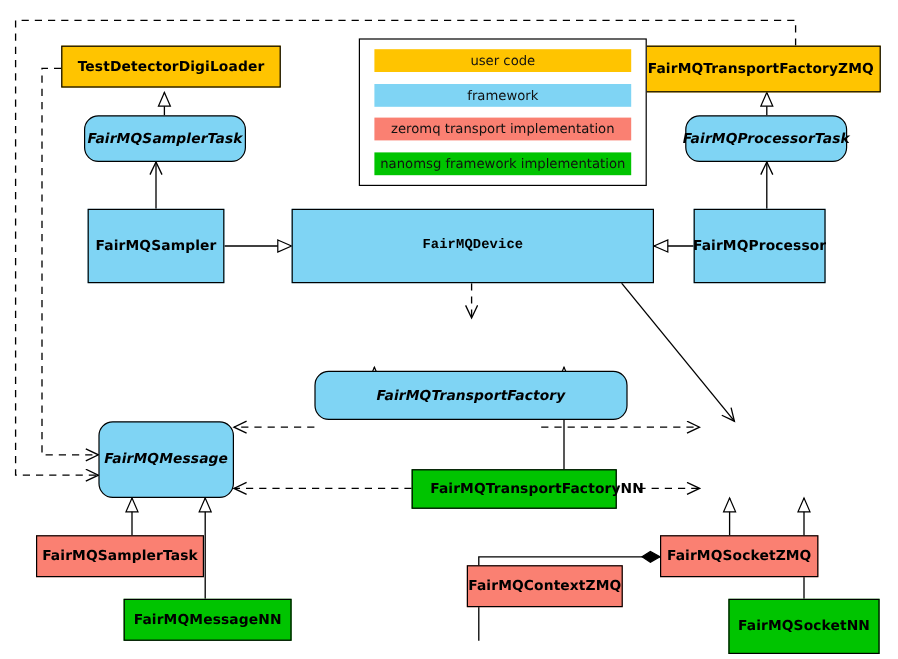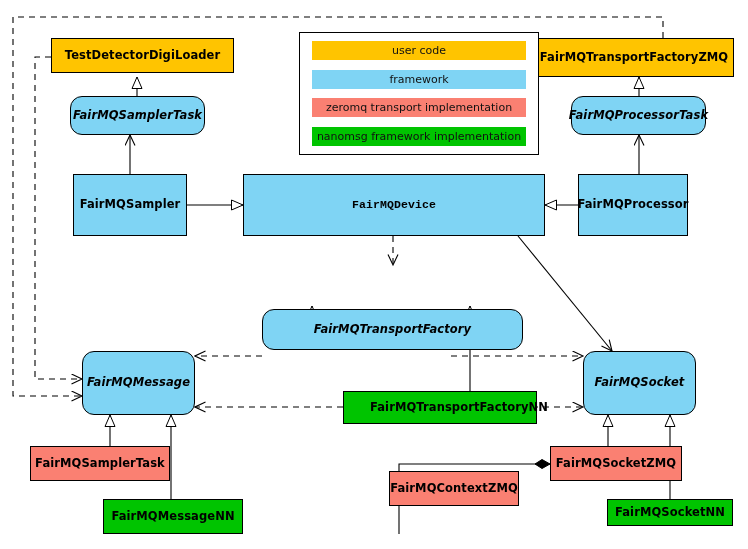--- a/index.html
+++ b/index.html
@@ -148,22 +148,21 @@
   </div>
 
   <div class="node c-user" style="left:51px;top:38px;width:183px;height:35px;">TestDetectorDigiLoader</div>
   <div class="node c-framework abstract" style="left:70px;top:96px;width:135px;height:39px;">FairMQSamplerTask</div>
   <div class="node c-framework" style="left:73px;top:174px;width:114px;height:62px;">FairMQSampler</div>
   <div class="node c-user" style="left:534px;top:38px;width:200px;height:39px;">FairMQTransportFactoryZMQ</div>
   <div class="node c-framework abstract" style="left:571px;top:96px;width:135px;height:39px;text-align:center;">FairMQProcessorTask</div>
   <div class="node c-framework" style="left:578px;top:174px;width:110px;height:62px;">FairMQProcessor</div>
   <div class="node c-framework" style="left:243px;top:174px;width:302px;height:62px;font-family:Liberation Mono, monospace;">FairMQDevice</div>
   <div class="node c-framework abstract" style="left:262px;top:265px;width:261px;height:41px;margin-top:44px;">FairMQTransportFactory</div>
-  <div class="node c-nn" style="left:343px;top:391px;width:194px;height:33px;padding-left:38px;">FairMQTransportFactoryNN</div>
+  <div class="node c-nn" style="left:343px;top:391px;width:171px;height:33px;padding-left:38px;">FairMQTransportFactoryNN</div>
   <div class="node c-framework abstract" style="left:82px;top:351px;width:113px;height:64px;">FairMQMessage</div>
   <div class="node c-zmq" style="left:30px;top:446px;width:140px;height:35px;">FairMQSamplerTask</div>
   <div class="node c-nn" style="left:103px;top:499px;width:140px;height:35px;">FairMQMessageNN</div>
-  <div class="node c-framework abstract" style="left:583px;top:351px;width:113px;height:64px;">FairMQSocket</div>
   <div class="node c-zmq" style="left:550px;top:446px;width:132px;height:35px;">FairMQSocketZMQ</div>
-  <div class="node c-nn" style="left:607px;top:499px;width:126px;height:27px;">FairMQSocketNN</div>
+  <div class="node c-nn" style="left:607px;top:499px;width:126px;height:46px;">FairMQSocketNN</div>
   <div class="node c-zmq" style="left:389px;top:471px;width:130px;height:35px;">FairMQContextZMQ</div>
 
 </div>
 
 </body></html>

